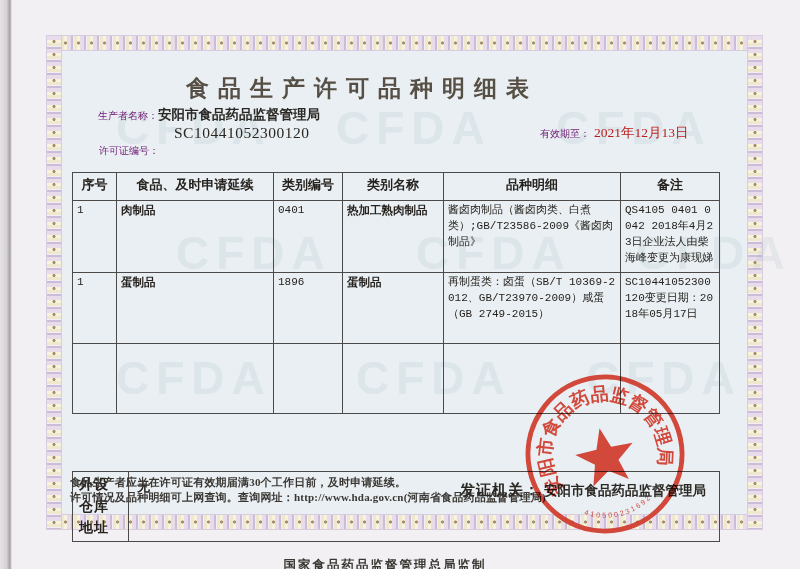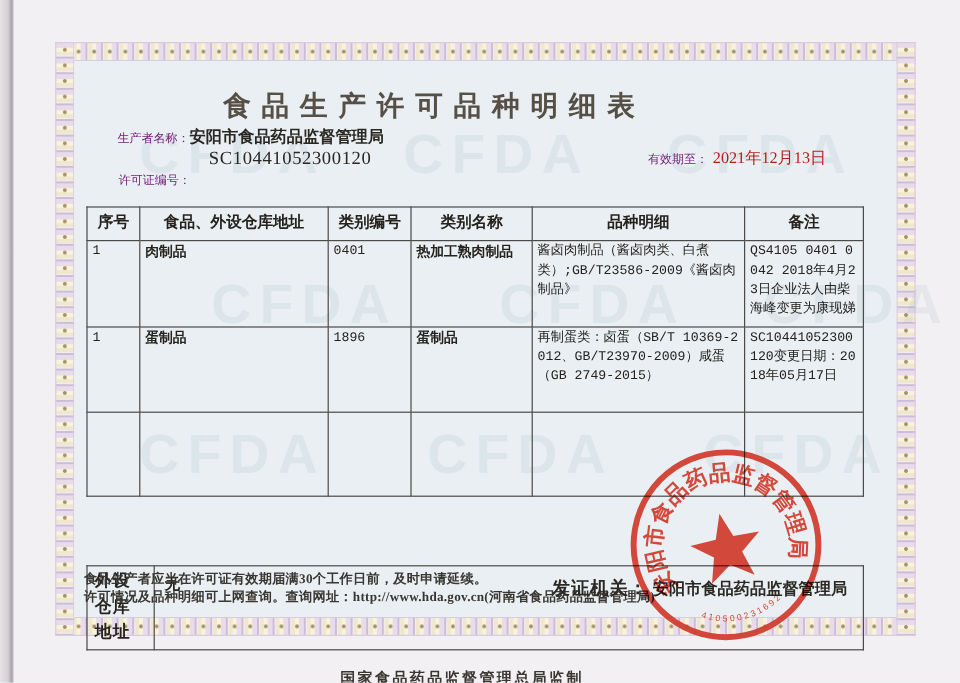--- a/index.html
+++ b/index.html
@@ -143,21 +143,21 @@
             <col style="width:44px">
               <col style="width:157px">
               <col style="width:69px">
             <col style="width:101px">
               <col style="width:177px">
               <col style="width:99px">
           </colgroup>
           <tbody>
               <tr class="r-head">
             <th>序号</th>
-            <th>食品、外设仓库地址</th>
+            <th>食品、及时申请延续</th>
             <th>类别编号</th>
             <th>类别名称</th>
             <th>品种明细</th>
             <th>备注</th>
           </tr>
           <tr class="r1">
             <td class="cell-seq">1</td>
             <td class="cell-cat">肉制品</td>
             <td>0401</td>
             <td class="cell-cat">热加工熟肉制品</td>

